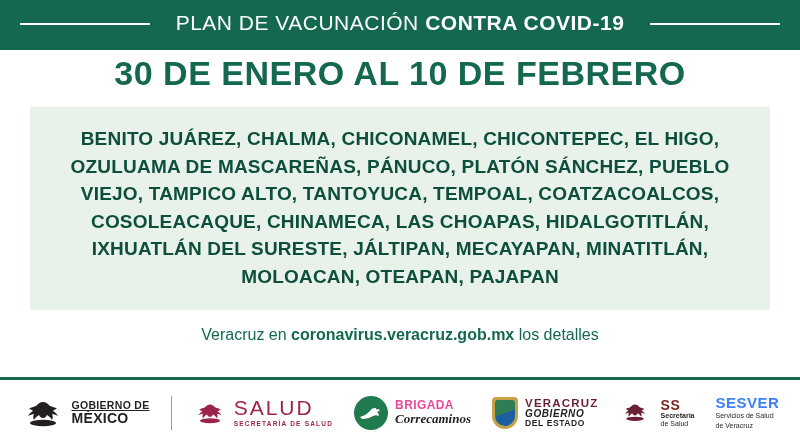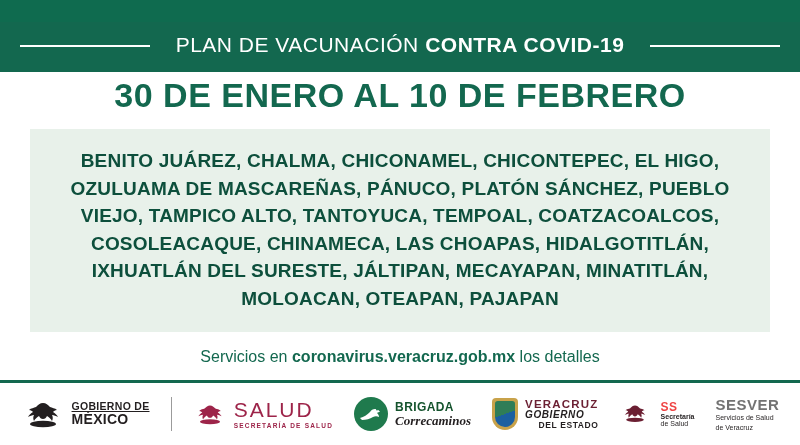--- a/index.html
+++ b/index.html
@@ -17,21 +17,20 @@
     background: #0f6b4f;
     display: flex;
     flex-direction: column;
   }
   
   .header {
     background: #13684f;
     padding: 10px 0 14px 0;
     text-align: center;
     position: relative;
-    margin-top: 22px;
   }
   .header-rule-wrap {
     position: relative;
     height: 26px;
     display: flex;
     align-items: center;
     justify-content: center;
   }
   .header-rule-wrap::before,
   .header-rule-wrap::after {
@@ -170,21 +169,21 @@
     background: #1f7a4d;
     display: flex;
     align-items: center;
     justify-content: center;
     flex-shrink: 0;
   }
   .brigada-mark svg { display:block; }
   .brig-l1 {
     font-size: 12px;
     font-weight: 700;
-    color: #14532d;
+    color: #ec4899;
     letter-spacing: 0.4px;
   }
   .brig-l2 {
     font-size: 13px;
     font-weight: 700;
     font-style: italic;
     color: #231f20;
     font-family: "Liberation Serif", serif;
   }
   .shield {
@@ -215,42 +214,41 @@
     font-weight: 700;
     color: #231f20;
     letter-spacing: 0.6px;
     font-style: italic;
   }
   .ver-l3 {
     font-size: 8.5px;
     font-weight: 700;
     color: #231f20;
     letter-spacing: 0.6px;
-    text-align: right;
   }
   .ss-mark {
-    font-size: 12px;
-    font-weight: 700;
-    color: #ef4444;
+    font-size: 14px;
+    font-weight: 700;
+    color: #7f1d1d;
     letter-spacing: 0.5px;
     line-height: 1;
   }
   .ss-sub1 {
     font-size: 7px;
     font-weight: 700;
     color: #231f20;
   }
   .ss-sub2 {
     font-size: 7px;
     color: #231f20;
   }
   .sesver-main {
     font-size: 15px;
     font-weight: 700;
-    color: #737373;
+    color: #3b82f6;
     letter-spacing: 0.5px;
     line-height: 1;
   }
   .sesver-sub {
     font-size: 7px;
     color: #231f20;
     line-height: 1.15;
     margin-top: 2px;
   }
   .eagle-small {
@@ -273,21 +271,21 @@
   <div class="date-band">
     <div class="date-text">30 DE ENERO AL 10 DE FEBRERO</div>
   </div>
 
   <div class="body-area">
     <div class="muni-box">
       <div class="muni-text">BENITO JUÁREZ, CHALMA, CHICONAMEL, CHICONTEPEC, EL HIGO, OZULUAMA DE MASCAREÑAS, PÁNUCO, PLATÓN SÁNCHEZ, PUEBLO VIEJO, TAMPICO ALTO, TANTOYUCA, TEMPOAL, COATZACOALCOS, COSOLEACAQUE, CHINAMECA, LAS CHOAPAS, HIDALGOTITLÁN, IXHUATLÁN DEL SURESTE, JÁLTIPAN, MECAYAPAN, MINATITLÁN, MOLOACAN, OTEAPAN, PAJAPAN</div>
     </div>
 
     <div class="consulta">
-      <span>Servicios en </span><b>coronavirus.veracruz.gob.mx</b><span> los detalles</span>
+      <span>Veracruz en </span><b>coronavirus.veracruz.gob.mx</b><span> los detalles</span>
     </div>
   </div>
 
   <div class="footer">
 
     <div class="logo">
       <div class="eagle">
         <svg width="44" height="30" viewBox="0 0 44 30">
           <g fill="#231f20">
             <path d="M22 4c-3 0-5 2-7 4-2 1-5 1-7 3 2 0 3 1 4 2-2 1-4 3-5 5 2-1 4-2 6-2-1 2-1 4 0 6 1-2 3-4 5-5 1 2 2 3 4 3s3-1 4-3c2 1 4 3 5 5 1-2 1-4 0-6 2 0 4 1 6 2-1-2-3-4-5-5 1-1 2-2 4-2-2-2-5-2-7-3-2-2-4-4-7-4z"></path>

